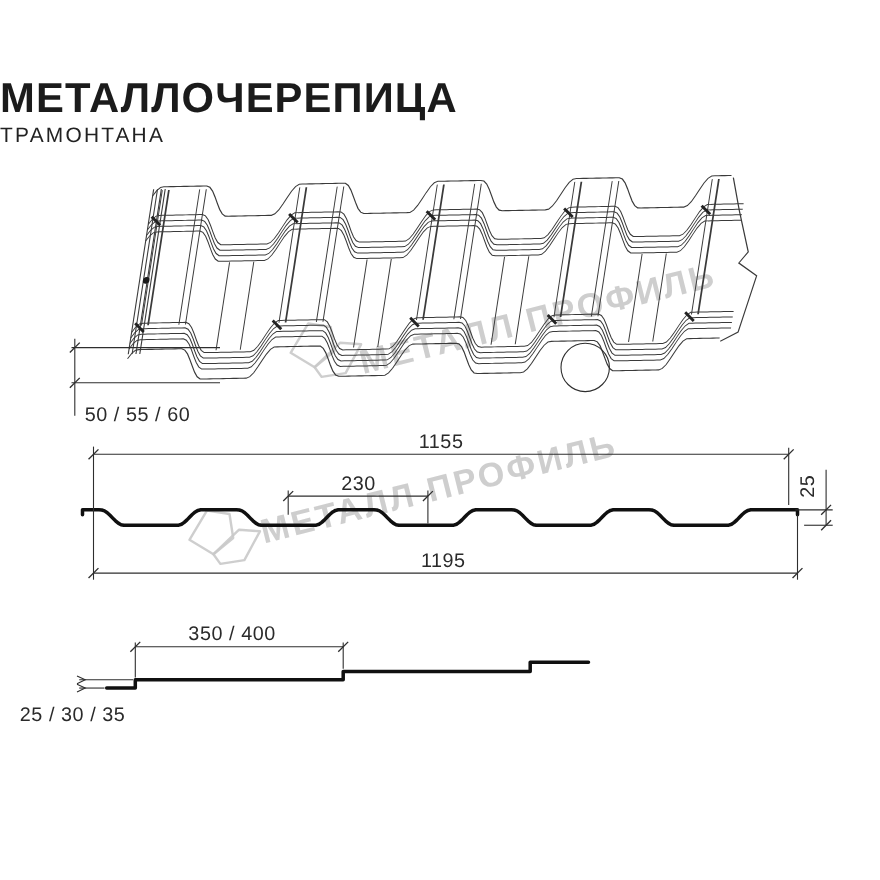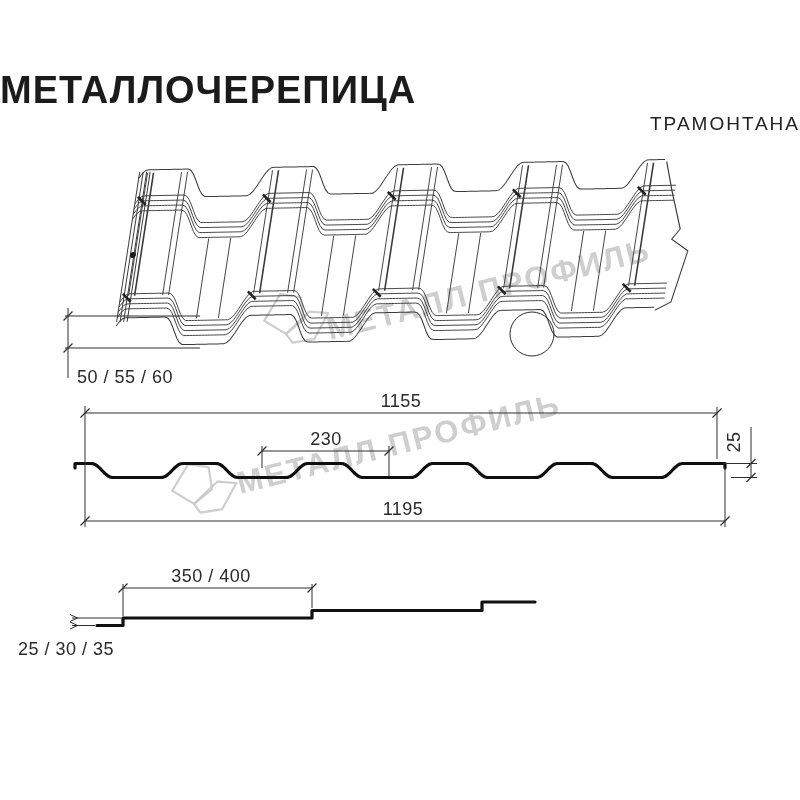--- a/index.html
+++ b/index.html
@@ -1,20 +1,20 @@
 <!DOCTYPE html>
 <html><head>
 <meta charset="utf-8">
 <style>
   html,body{margin:0;padding:0;background:#ffffff;}
   #stage{position:relative;width:800px;height:800px;background:#ffffff;overflow:hidden;
          font-family:"Liberation Sans",sans-serif;}
   .title{position:absolute;top:71px;left:0;width:800px;text-align:left;
          font-weight:700;font-size:38px;letter-spacing:1px;color:#1b1b1b;line-height:1;}
-  .subtitle{position:absolute;top:114px;left:0;width:800px;text-align:right;
+  .subtitle{position:absolute;top:114px;left:0;width:800px;text-align:left;
          font-weight:500;font-size:19px;letter-spacing:2px;color:#222;line-height:1;}
   svg{position:absolute;left:0;top:0;}
   text.dim{font-family:"Liberation Sans",sans-serif;font-size:18px;fill:#2a2a2a;letter-spacing:.5px;}
   text.wm{font-family:"Liberation Sans",sans-serif;font-size:31px;font-weight:600;
           letter-spacing:2.5px;fill:#c9c9c9;opacity:.9;}
   .thin{stroke:#2e2e2e;stroke-width:1;fill:none;}
   .heavy{stroke:#101010;stroke-width:3.2;fill:none;stroke-linejoin:round;stroke-linecap:round;}
   .wmline{stroke:#c9c9c9;stroke-width:2.2;fill:none;stroke-linejoin:round;opacity:.9;}
 </style>
 </head>

